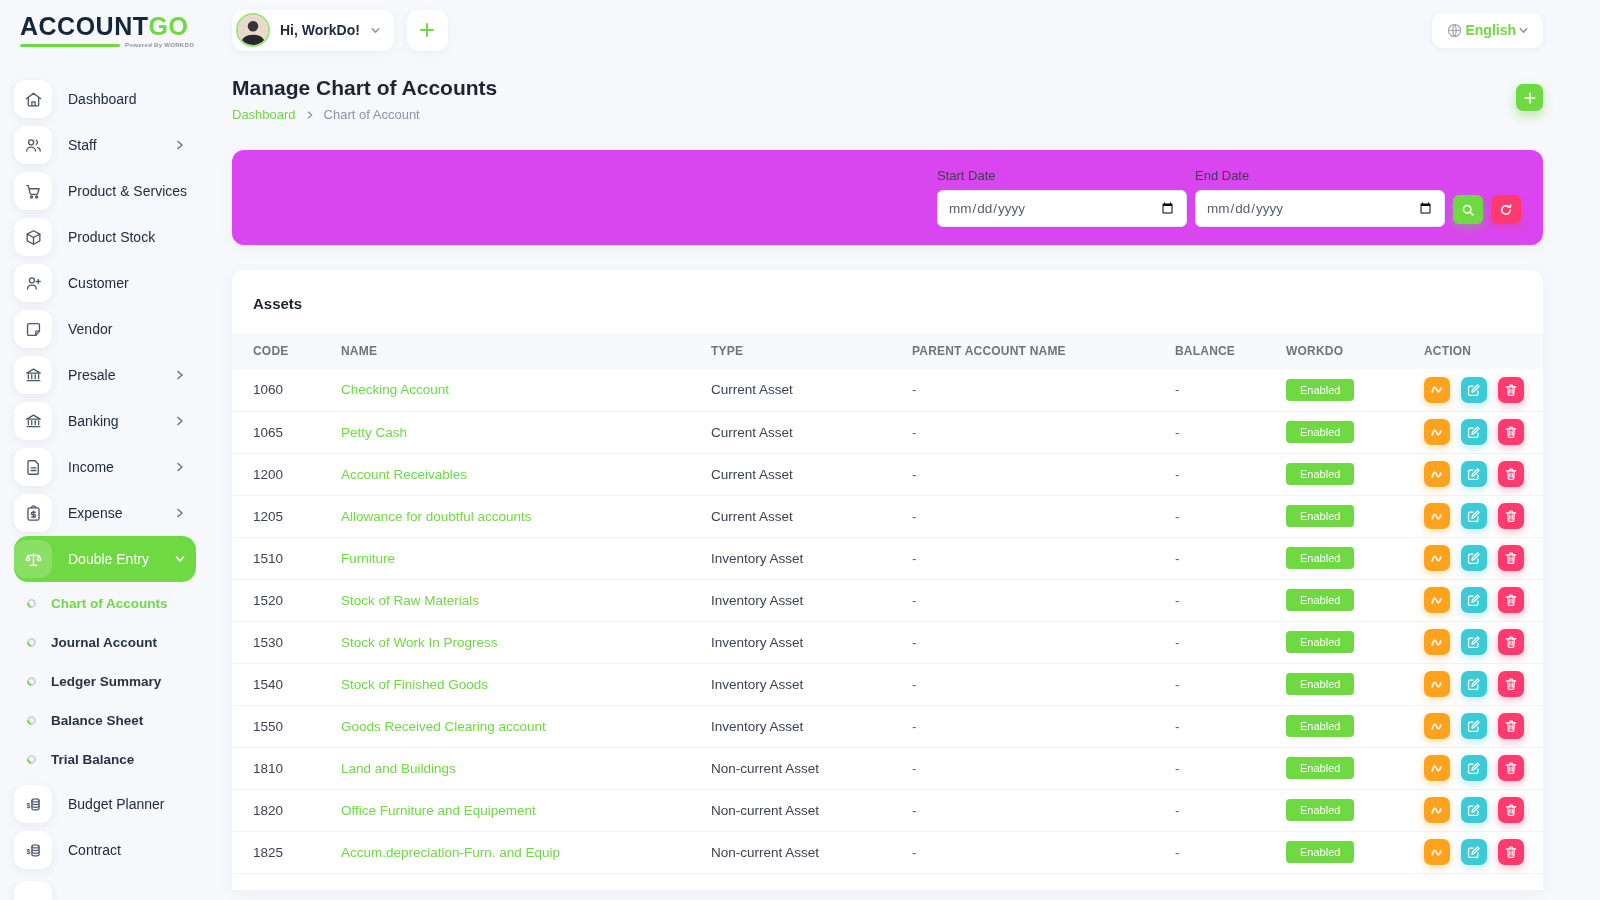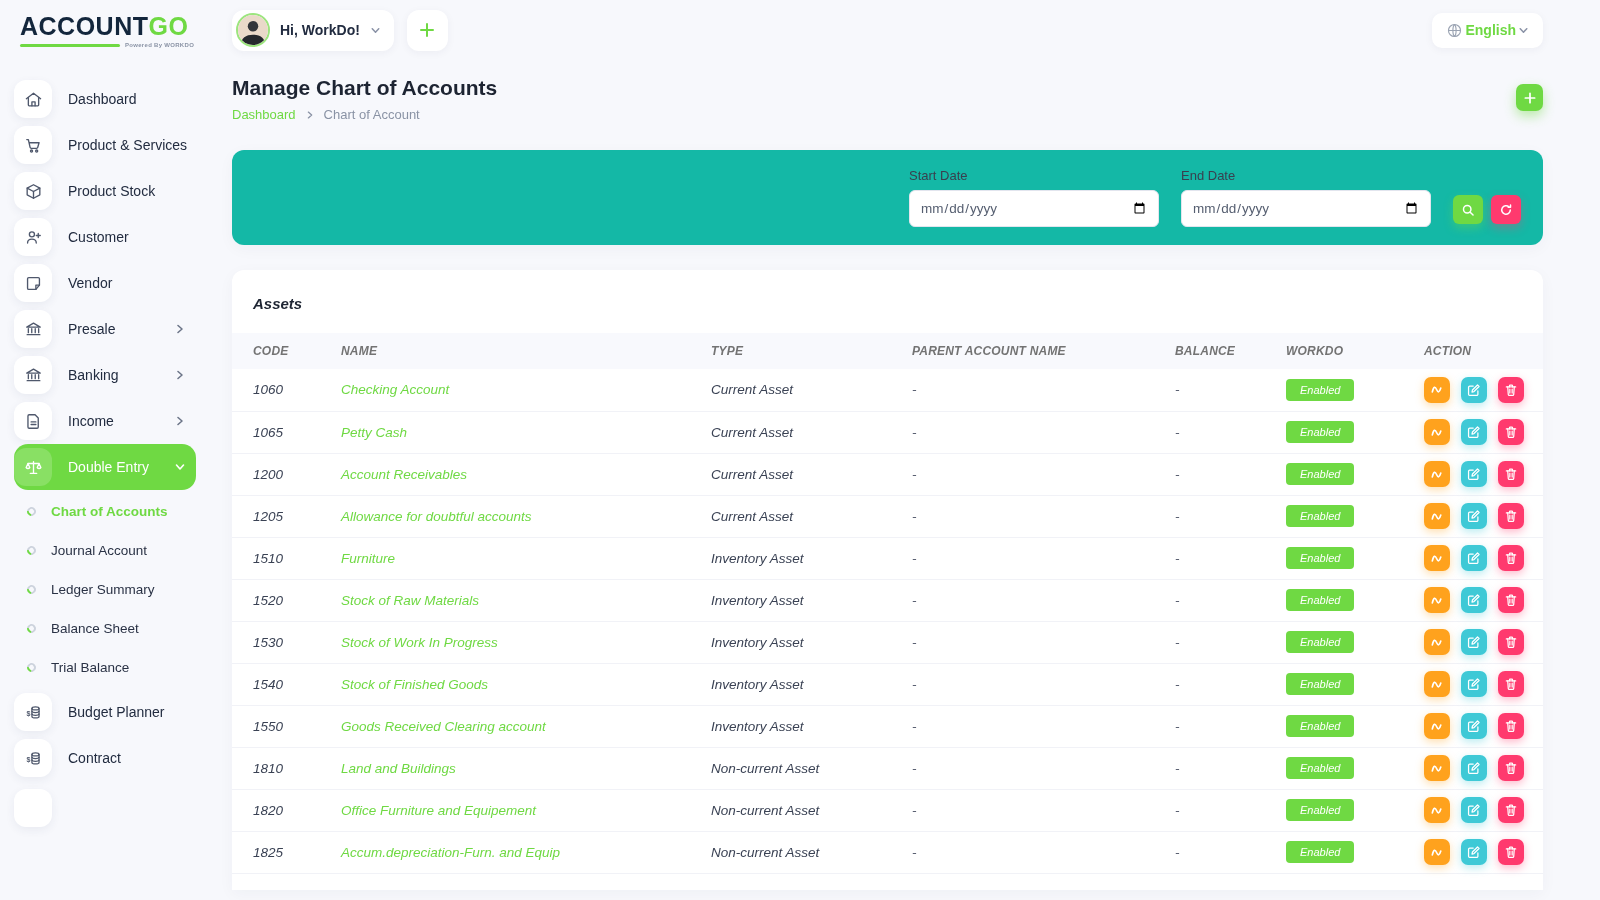--- a/index.html
+++ b/index.html
@@ -21,21 +21,21 @@
               color:#222c40; margin-right:16px; cursor:pointer; border-radius:14px; }
   .icon-box { flex:0 0 38px; width:38px; height:38px; background:#fff; border-radius:12px;
               display:flex; align-items:center; justify-content:center;
               box-shadow:0 3px 10px rgba(40,62,96,.07); }
   .nav-chev { margin-left:auto; margin-right:10px; display:flex; }
   .nav-item.active { background:#6fd943; color:#fff; height:46px; }
   .nav-item.active .icon-box { background:rgba(255,255,255,.18); box-shadow:none; }
   .nav-item.active .nav-chev svg { stroke:#fff; }
   .subnav { display:flex; flex-direction:column; margin:2px 0 2px 0; }
   .sub-item { display:flex; align-items:center; gap:15px; height:39px; padding-left:13px;
-              font-size:13.5px; font-weight:400; color:#2a3245; cursor:pointer; }
+              font-size:13.5px; font-weight:700; color:#2a3245; cursor:pointer; }
   .sub-item .dot { width:9px; height:9px; border-radius:50%; border:2px solid #cdd3dd;
                    border-left-color:#6fd943; transform:rotate(-40deg); flex:0 0 9px; }
   .sub-item.active { color:#6fd943; font-weight:700; }
   .partial-icon { margin-top:8px; }
 
   
   .main { flex:1; padding:0 57px 0 20px; }
   .topbar { height:44px; margin-top:8px; display:flex; align-items:center; }
   .user-pill { background:#fff; border-radius:12px; height:41px; display:flex; align-items:center;
                gap:10px; padding:0 13px 0 4px; box-shadow:0 2px 8px rgba(30,45,80,.05); cursor:pointer; }
@@ -51,35 +51,35 @@
 
   .page-head { display:flex; justify-content:space-between; align-items:flex-start; margin-top:24px; }
   .page-title { font-size:21px; font-weight:700; color:#1d2432; }
   .breadcrumb { display:flex; align-items:center; gap:9px; margin-top:7px; font-size:13px; }
   .bc-home { color:#6fd943; cursor:pointer; text-decoration:none; }
   .bc-cur { color:#8a93a5; }
   .page-add-btn { width:27px; height:27px; border:none; border-radius:7px; background:#6fd943; color:#fff;
                   display:flex; align-items:center; justify-content:center; cursor:pointer; margin-top:8px;
                   box-shadow:0 5px 12px rgba(111,217,67,.45); }
 
-  .filter-card { margin-top:28px; background:#14b8a6; border-radius:12px; height:95px;
+  .filter-card { margin-top:28px; background:#d946ef; border-radius:12px; height:95px;
                  box-shadow:0 4px 16px rgba(28,45,80,.04);
-                 display:flex; align-items:center; justify-content:flex-end; gap:22px; padding:0 22px; }
+                 display:flex; align-items:center; justify-content:flex-end; gap:8px; padding:0 22px; }
   .field { width:250px; }
   .field label { display:block; font-size:13px; color:#39404f; margin-bottom:7px; }
   .field input { width:100%; height:37px; border:1px solid #e2e5ee; border-radius:6px; padding:0 10px;
                  font-size:13.5px; color:#555e70; font-family:inherit; background:#fff; }
   .filter-btns { display:flex; gap:8px; margin-top:24px; }
   .sq-btn { width:30px; height:29px; border:none; border-radius:6px; display:flex; align-items:center;
             justify-content:center; cursor:pointer; }
   .btn-search { background:#6fd943; box-shadow:0 4px 10px rgba(111,217,67,.4); }
   .btn-reset { background:#ff3a6e; box-shadow:0 4px 10px rgba(255,58,110,.35); }
 
   .table-card { margin-top:25px; background:#fff; border-radius:12px 12px 0 0; height:620px;
-                box-shadow:0 4px 16px rgba(28,45,80,.04); overflow:hidden;font-style:italic; }
+                box-shadow:0 4px 16px rgba(28,45,80,.04); overflow:hidden; }
   .section-title { padding:25px 21px 21px; font-size:15px; font-weight:700; color:#1d2432; }
   table { width:100%; border-collapse:collapse; table-layout:fixed; }
   thead th { background:#f8f9fd; text-align:left; font-size:12px; font-weight:700; color:#737373;
              padding:11px 6px 11px 0; letter-spacing:.2px; }
   thead th:first-child { padding-left:21px; }
   tbody td { height:42px; padding:0 6px 0 0; border-bottom:1px solid #f1f2f7; font-size:13.5px; color:#3a4254; }
   tbody td:first-child { padding-left:21px; }
   .name-link { color:#6fd943; text-decoration:none; cursor:pointer; }
   .badge { display:inline-block; background:#6fd943; color:#fff; font-size:11px; font-weight:500;
            padding:5px 14px; border-radius:4px; }
@@ -110,20 +110,36 @@
         <span class="icon-box">
           <svg width="19" height="19" viewBox="0 0 24 24" fill="none" stroke="#4f586c" stroke-width="1.7" stroke-linecap="round" stroke-linejoin="round">
               <path d="M3 11 L12 4 L21 11"></path>
               <path d="M5.5 9.5 V19 a1 1 0 0 0 1 1 h11 a1 1 0 0 0 1-1 V9.5"></path>
               <path d="M10 20 v-5 h4 v5"></path>
             </svg>
         </span>
         <span>Dashboard</span>
       </div>
 
+      <div class="nav-item">
+        <span class="icon-box">
+          <svg width="19" height="19" viewBox="0 0 24 24" fill="none" stroke="#4f586c" stroke-width="1.7" stroke-linecap="round" stroke-linejoin="round">
+              <circle cx="9" cy="8" r="3.2"></circle>
+              <path d="M3.5 19 c0-3 2.5-5 5.5-5 s5.5 2 5.5 5"></path>
+              <path d="M15.5 5.3 a3.2 3.2 0 0 1 0 5.4"></path>
+              <path d="M17.3 14.4 c2 .8 3.2 2.4 3.2 4.6"></path>
+            </svg>
+        </span>
+        <span>Staff</span>
+        <span class="nav-chev">
+            <svg width="12" height="12" viewBox="0 0 12 12" fill="none" stroke="#6d7689" stroke-width="1.6" stroke-linecap="round" stroke-linejoin="round">
+              <path d="M4 2.5 L8 6 L4 9.5"></path>
+            </svg>
+          </span>
+      </div>
 
       <div class="nav-item">
         <span class="icon-box">
           <svg width="19" height="19" viewBox="0 0 24 24" fill="none" stroke="#4f586c" stroke-width="1.7" stroke-linecap="round" stroke-linejoin="round">
               <circle cx="9.5" cy="19" r="1.3"></circle>
               <circle cx="16" cy="19" r="1.3"></circle>
               <path d="M3.5 4.5 h2 l2.2 10 a1.5 1.5 0 0 0 1.5 1.2 h6.6 a1.5 1.5 0 0 0 1.5-1.2 L19 8.5 H6.4"></path>
             </svg>
         </span>
         <span>Product &amp; Services</span>
@@ -201,20 +217,35 @@
             </svg>
         </span>
         <span>Income</span>
         <span class="nav-chev">
             <svg width="12" height="12" viewBox="0 0 12 12" fill="none" stroke="#6d7689" stroke-width="1.6" stroke-linecap="round" stroke-linejoin="round">
               <path d="M4 2.5 L8 6 L4 9.5"></path>
             </svg>
           </span>
       </div>
 
+      <div class="nav-item">
+        <span class="icon-box">
+          <svg width="19" height="19" viewBox="0 0 24 24" fill="none" stroke="#4f586c" stroke-width="1.7" stroke-linecap="round" stroke-linejoin="round">
+              <rect x="5" y="4.8" width="14" height="15.5" rx="2"></rect>
+              <path d="M9.5 4.8 a2.5 2.5 0 0 1 5 0"></path>
+              <path d="M12 8.8 v8 M14.2 10.4 h-3.3 a1.5 1.5 0 0 0 0 3 h2.2 a1.5 1.5 0 0 1 0 3 h-3.3"></path>
+            </svg>
+        </span>
+        <span>Expense</span>
+        <span class="nav-chev">
+            <svg width="12" height="12" viewBox="0 0 12 12" fill="none" stroke="#6d7689" stroke-width="1.6" stroke-linecap="round" stroke-linejoin="round">
+              <path d="M4 2.5 L8 6 L4 9.5"></path>
+            </svg>
+          </span>
+      </div>
 
       <div class="nav-item active">
         <span class="icon-box">
           <svg width="19" height="19" viewBox="0 0 24 24" fill="none" stroke="#ffffff" stroke-width="1.7" stroke-linecap="round" stroke-linejoin="round">
               <path d="M12 4.5 V19.5 M8 19.5 h8"></path>
               <path d="M5 7 h14"></path>
               <path d="M5 7 l-2.3 5 a2.8 2.8 0 0 0 4.6 0 Z"></path>
               <path d="M19 7 l-2.3 5 a2.8 2.8 0 0 0 4.6 0 Z"></path>
             </svg>
         </span>

